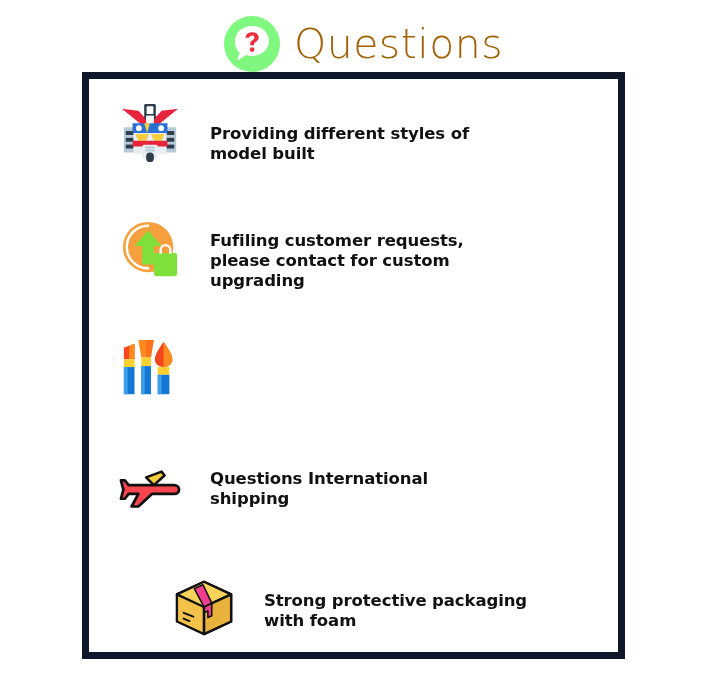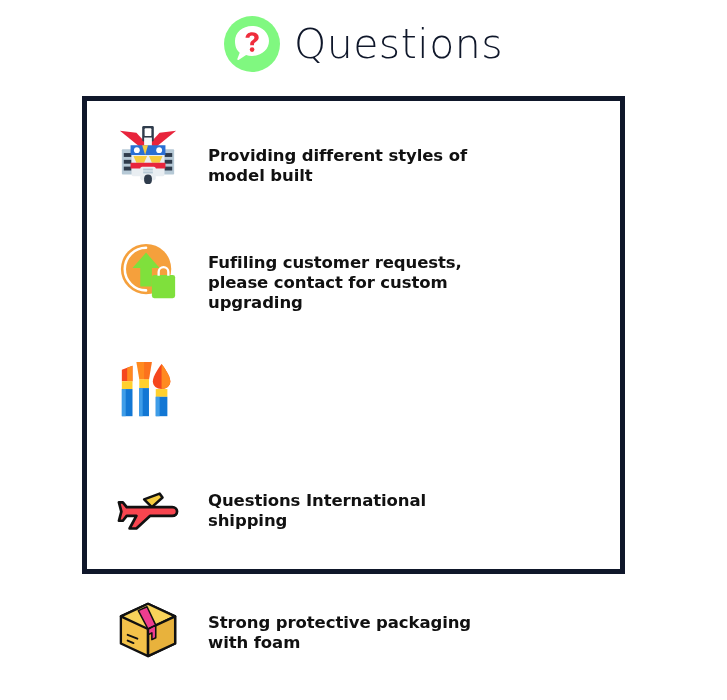--- a/index.html
+++ b/index.html
@@ -27,35 +27,35 @@
   #header-icon {
     width: 56px;
     height: 56px;
     flex: 0 0 auto;
     display: block;
   }
   #page-title {
     font-size: 41px;
     font-weight: 300;
     letter-spacing: 0.5px;
-    color: #0f172a;
+    color: #a16207;
     line-height: 1;
     white-space: nowrap;
     font-family: "DejaVu Sans", sans-serif;
   }
 
   
   #panel {
     position: absolute;
     left: 82px;
-    top: 96px;
+    top: 72px;
     width: 543px;
-    height: 478px;
+    height: 587px;
     box-sizing: border-box;
-    border: 5px solid #0f172a;
+    border: 7px solid #0f172a;
     background: #ffffff;
   }
 
   #faq-list {
     list-style: none;
     margin: 0;
     padding: 0;
     position: relative;
     height: 100%;
   }
@@ -64,21 +64,21 @@
     left: 0;
     right: 0;
     display: flex;
     align-items: flex-start;
     padding-left: 30px;
   }
   .faq-item.row-0 { top: 20px; }
   .faq-item.row-1 { top: 136px; }
   .faq-item.row-2 { top: 256px; }
   .faq-item.row-3 { top: 378px; }
-  .faq-item.row-4 { top: 494px; }
+  .faq-item.row-4 { top: 494px; justify-content: center; }
 
   .faq-icon {
     width: 62px;
     height: 64px;
     flex: 0 0 62px;
     display: block;
     margin-top: 2px;
   }
   .faq-text {
     margin-left: 29px;

